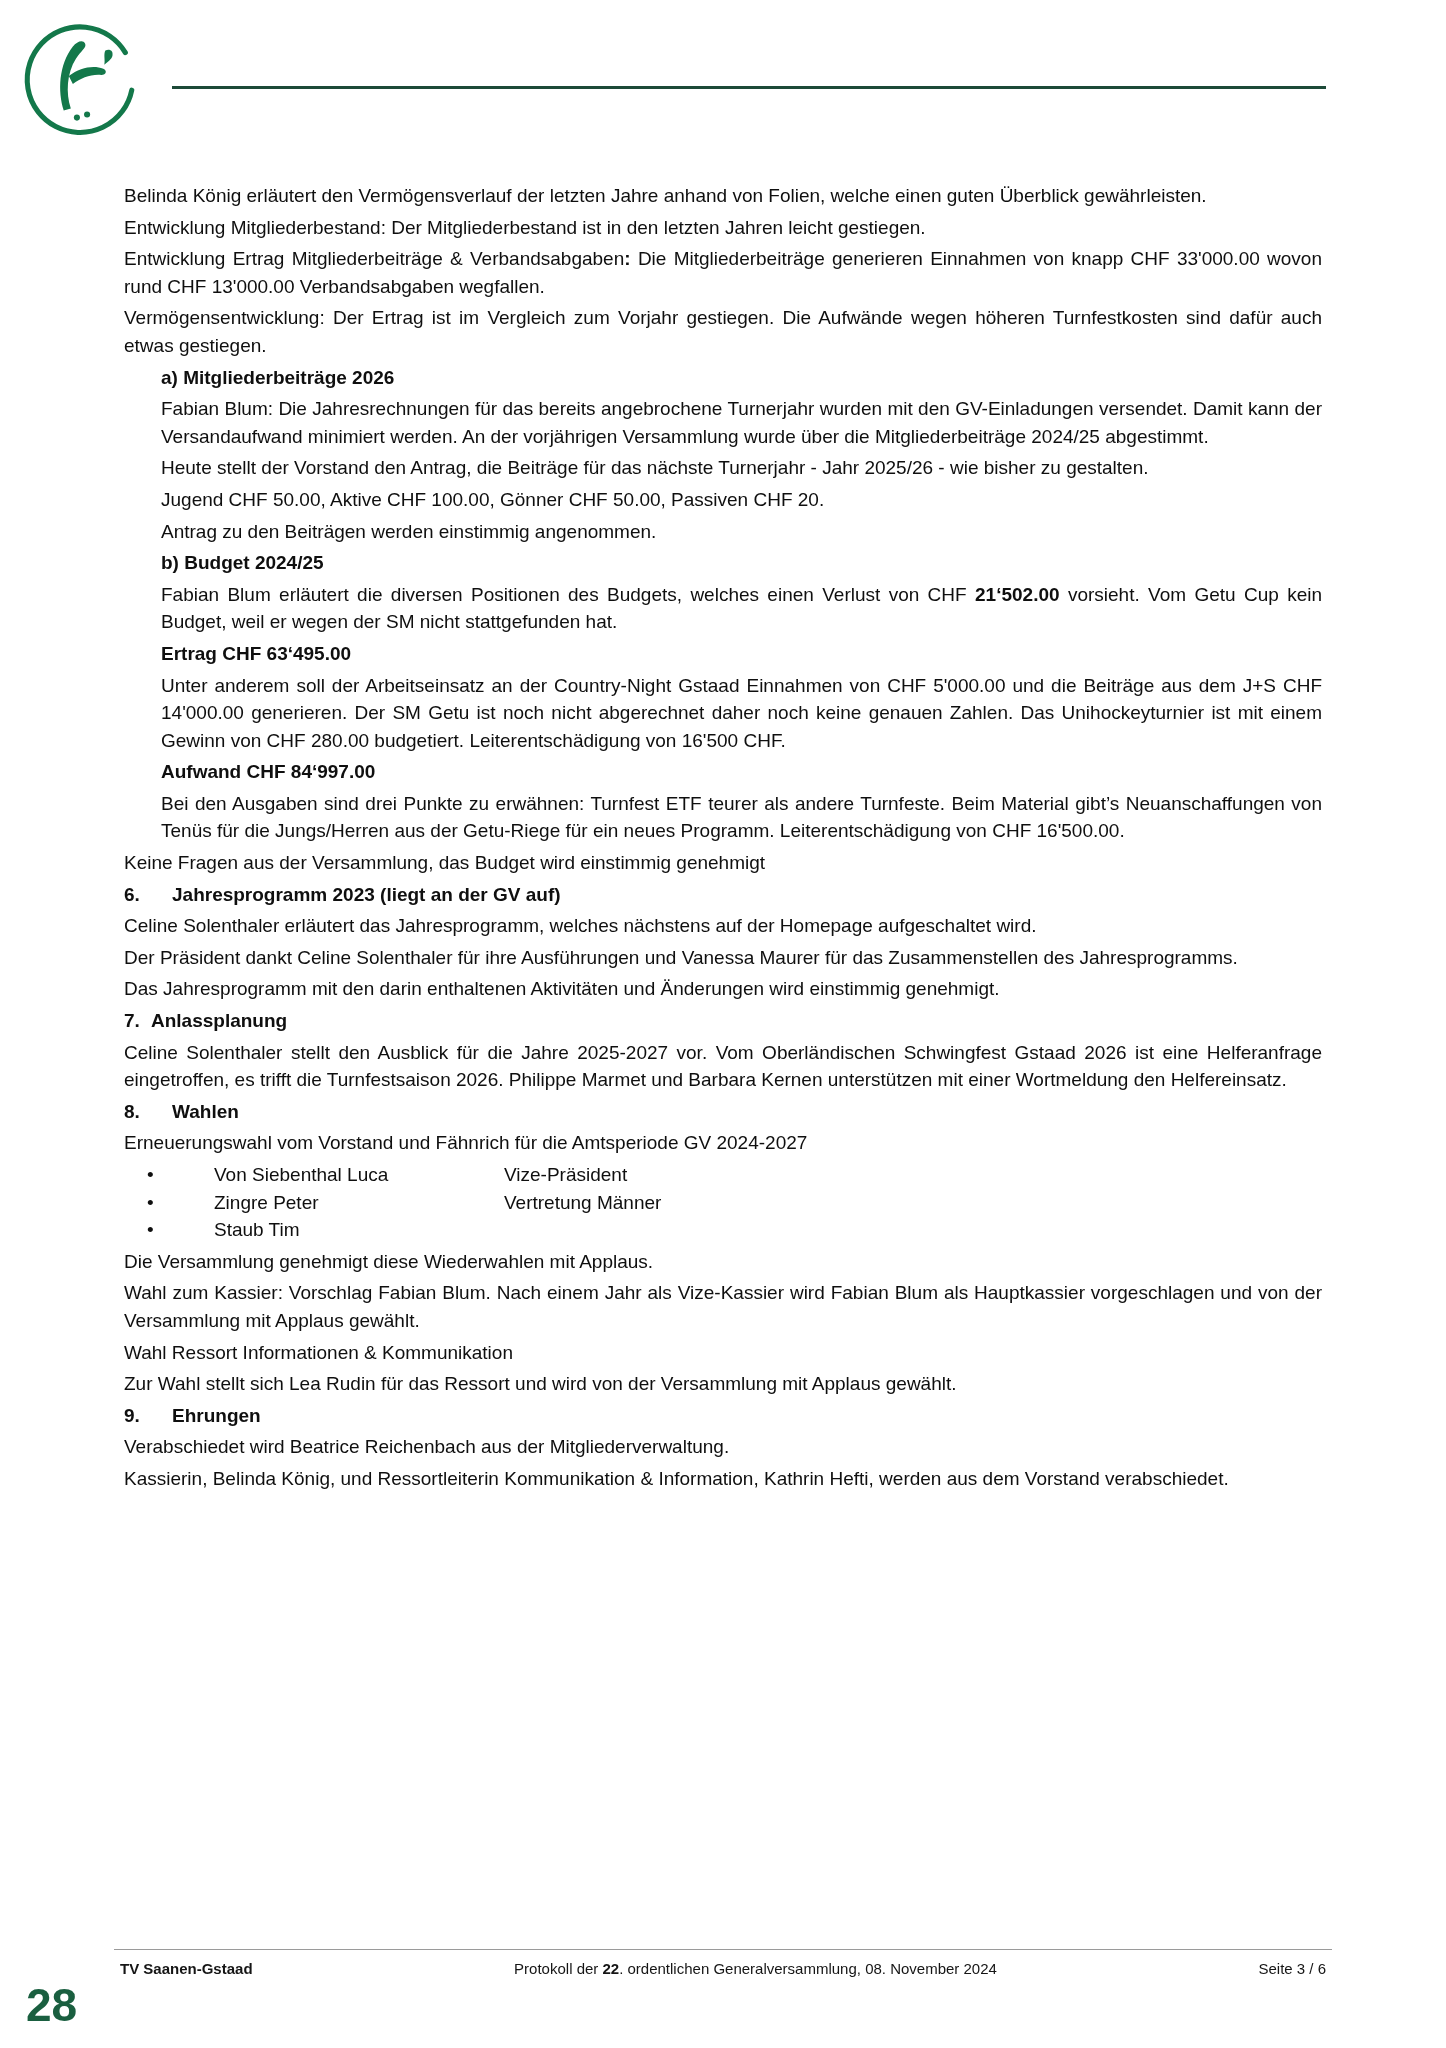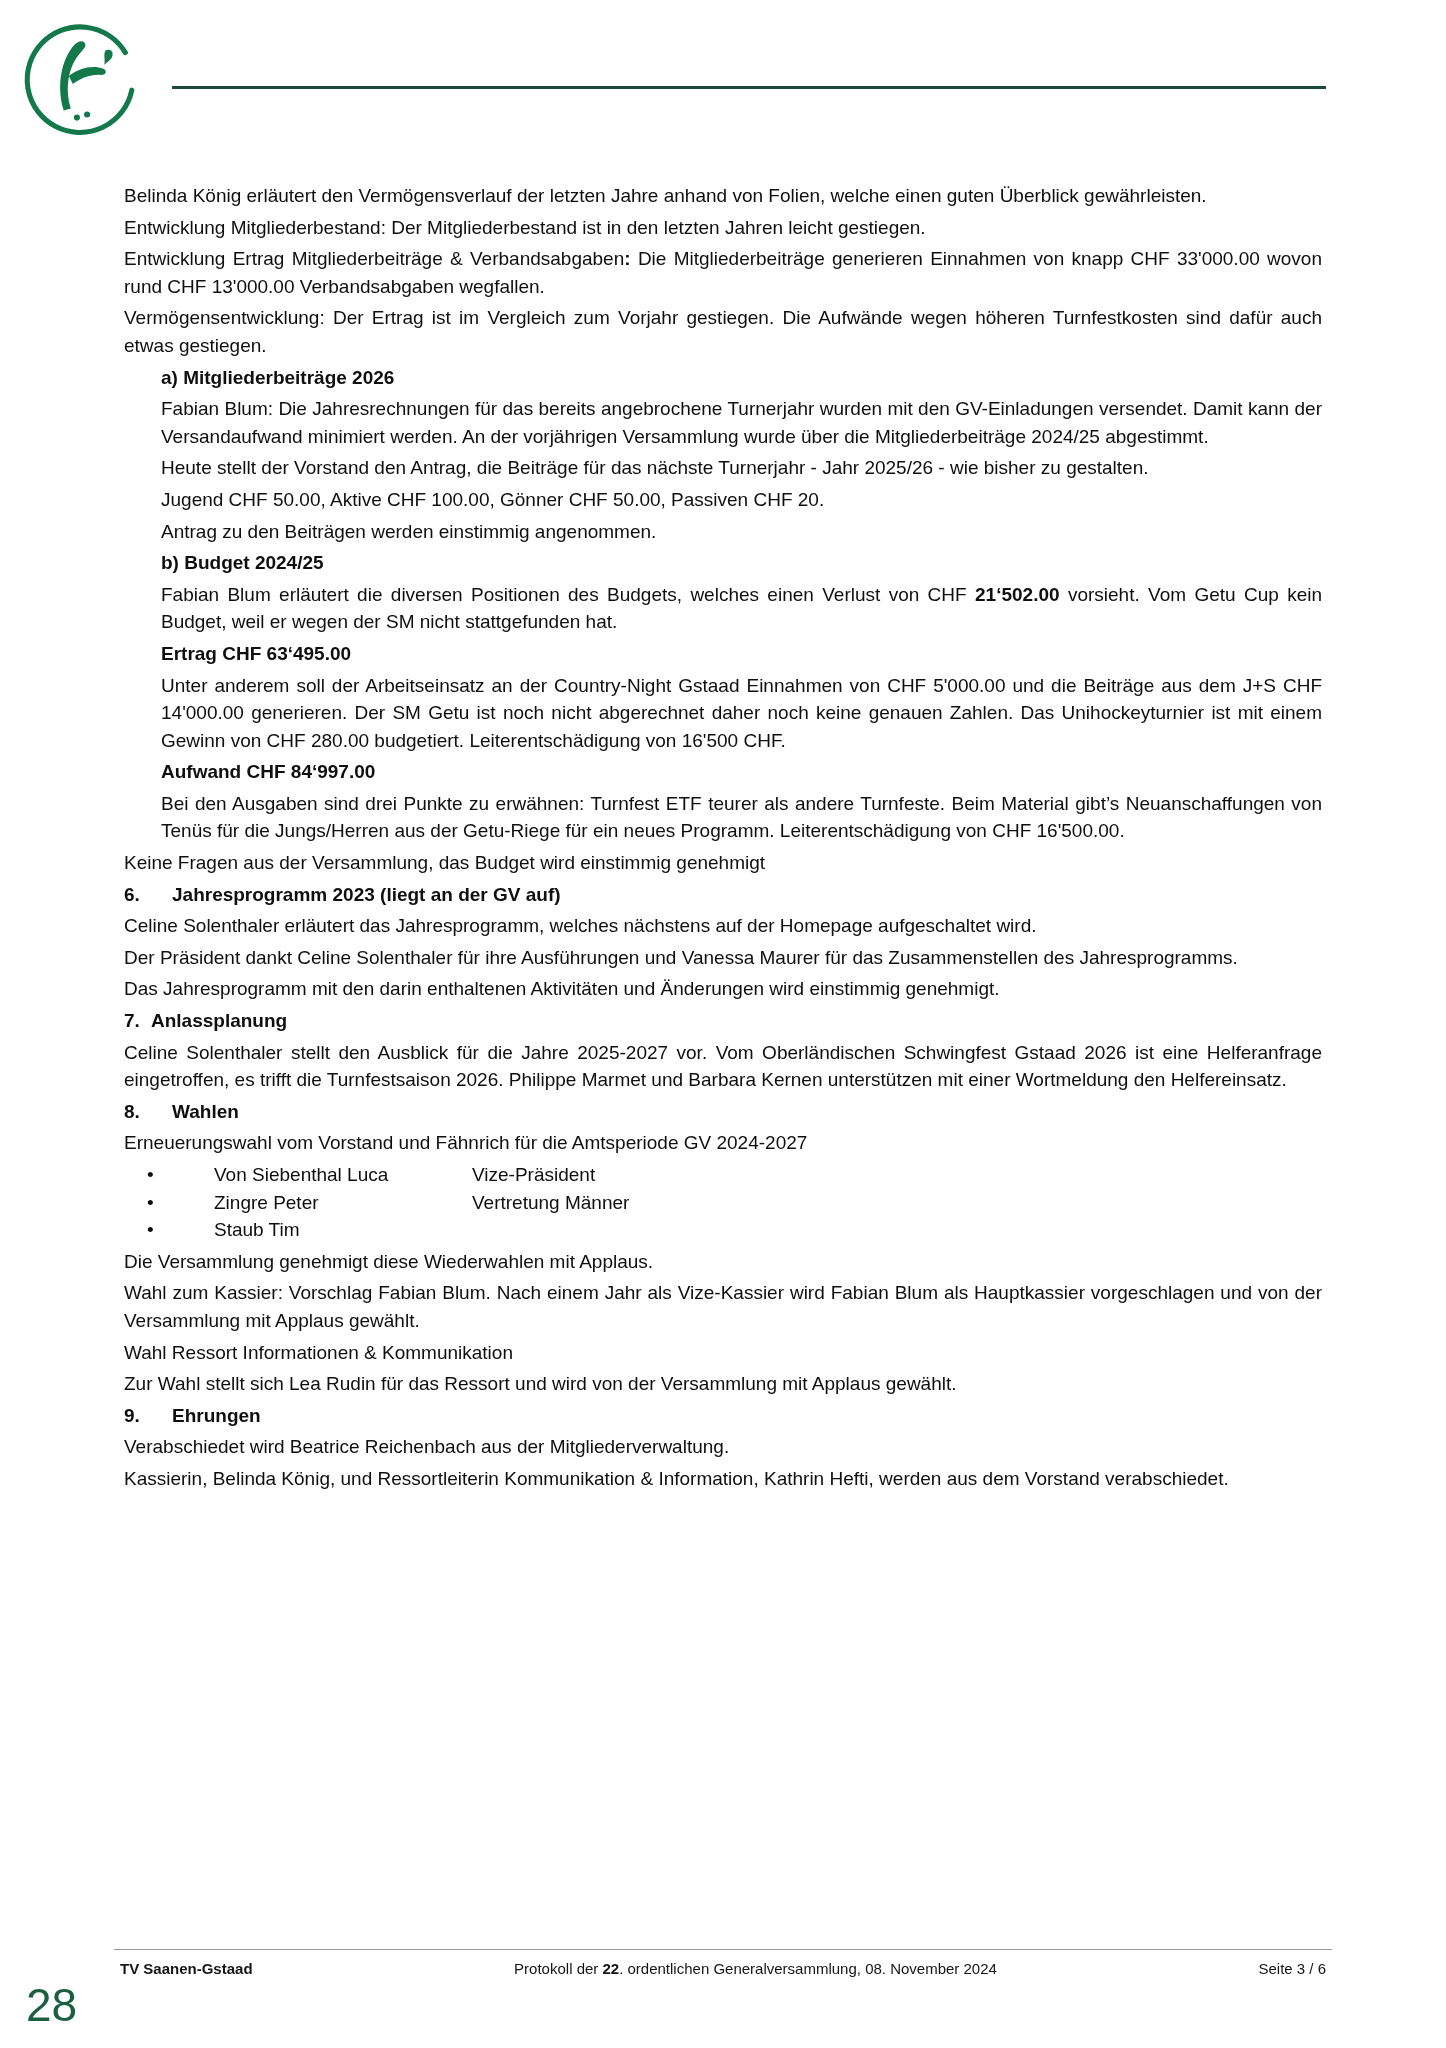--- a/index.html
+++ b/index.html
@@ -44,21 +44,21 @@
   .g2 { margin-top: 12px; }
   .sec { margin-top: 42px; font-weight: bold; }
   .sec-num { display: inline-block; }
   .sec-num.wide { width: 48px; }
   .sec-num.tight { width: 27px; }
   .subhead { font-weight: bold; }
   .bullets { list-style: none; margin: 0; padding: 0; }
   .bullets li { display: flex; }
   .dot   { width: 21px; margin-left: 27px; }
   .bname { width: 258px; margin-left: 46px; }
-  .brole { flex: 1; }
+  .brole { flex: 1; margin-left: 32px; }
   .footer-rule {
     position: absolute;
     left: 114px;
     top: 1949px;
     width: 1218px;
     border-top: 1.5px solid var(--footer-rule-gray, #9a9a9a);
   }
   .footer-row {
     position: absolute;
     left: 120px;
@@ -70,21 +70,21 @@
     color: #151515;
   }
   .f-left { font-weight: bold; white-space: nowrap; }
   .f-center { flex: 1; text-align: center; }
   .f-right { white-space: nowrap; }
   .big-num {
     position: absolute;
     left: 26px;
     top: 1978px;
     font-size: 46px;
-    font-weight: normal;
+    font-weight: bold;
     color: var(--page-number-green, #1a5f40);
   }
 </style>
 </head>
 <body>
 
 <div class="page">
 
   <div class="logo">
     <svg viewBox="0 0 130 130" width="132" height="132">

